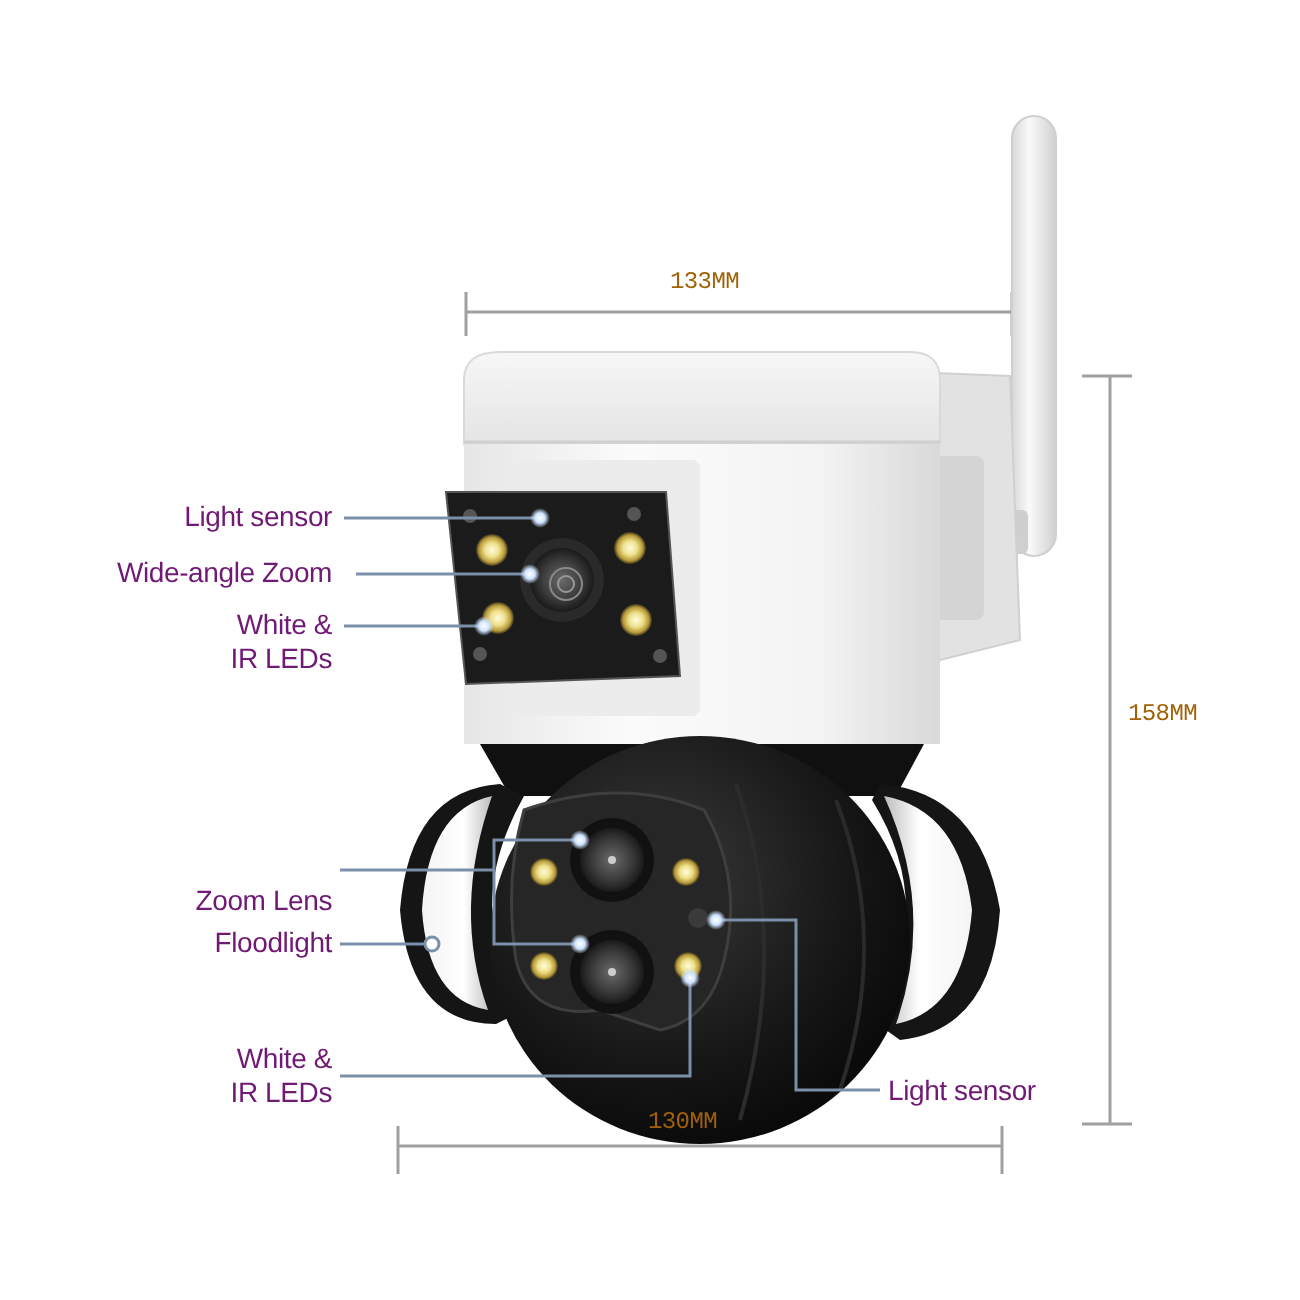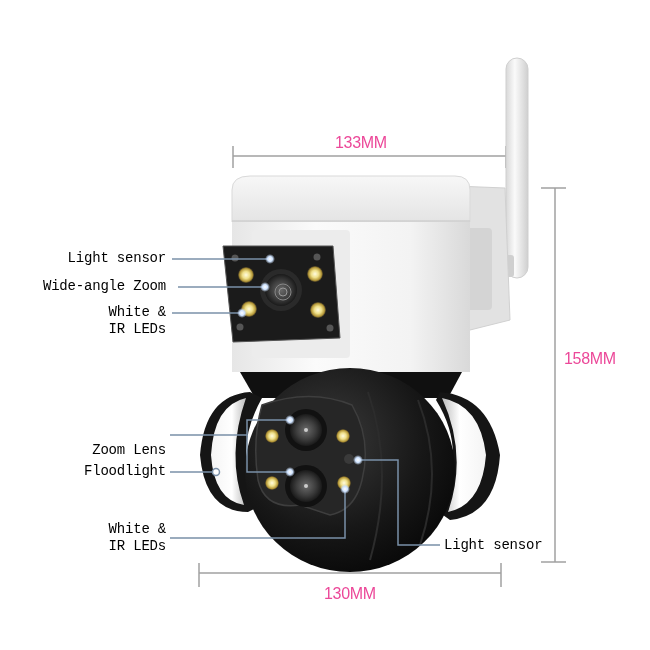--- a/index.html
+++ b/index.html
@@ -1,20 +1,20 @@
 <!DOCTYPE html>
 <html><head>
 <meta charset="utf-8">
 <style>
   html, body { margin:0; padding:0; background:#ffffff; }
   body { width:650px; height:650px; position:relative; overflow:hidden;
          font-family:"Liberation Sans", sans-serif; }
-  .label { position:absolute; font-family:Liberation Mono, monospace; font-size:14px; color:#000000;
+  .label { position:absolute; font-family:Liberation Sans, sans-serif; font-size:14px; color:#701a75;
            text-align:right; line-height:17px; letter-spacing:-0.2px; }
-  .dim { position:absolute; font-family:Liberation Sans, sans-serif; font-size:16px; color:#ec4899; letter-spacing:-0.3px; }
+  .dim { position:absolute; font-family:Liberation Mono, monospace; font-size:12px; color:#a16207; letter-spacing:-0.3px; }
   svg { position:absolute; left:0; top:0; }
 </style>
 </head>
 <body>
 
 <svg width="650" height="650" viewBox="0 0 650 650">
   <defs>
     <linearGradient id="whiteBody" x1="0" x2="1" y1="0" y2="0">
       <stop offset="0" stop-color="#e6e6e6"></stop>
       <stop offset="0.35" stop-color="#fbfbfb"></stop>
@@ -157,21 +157,21 @@
     <circle cx="290" cy="420" r="5" fill="url(#glow)"></circle>
     <circle cx="290" cy="472" r="5" fill="url(#glow)"></circle>
     <circle cx="345" cy="489" r="5" fill="url(#glow)"></circle>
     <circle cx="358" cy="460" r="5" fill="url(#glow)"></circle>
     <circle cx="216" cy="472" r="3.5" fill="#fff" stroke="#7a90a8" stroke-width="1.5"></circle>
   </g>
 </svg>
 
 <div class="dim" style="left:335px; top:134px;">133MM</div>
 <div class="dim" style="left:564px; top:350px;">158MM</div>
-<div class="dim" style="left:324px; top:585px;text-align:center;">130MM</div>
+<div class="dim" style="left:324px; top:554px;text-align:center;">130MM</div>
 
 <div class="label" style="right:484px; top:250px;">Light sensor</div>
 <div class="label" style="right:484px; top:278px;">Wide-angle Zoom</div>
 <div class="label" style="right:484px; top:304px;">
   <div>White &amp;</div>
   <div>IR LEDs</div>
 </div>
 
 <div class="label" style="right:484px; top:426px;margin-top:16px;">Zoom Lens</div>
 <div class="label" style="right:484px; top:463px;">Floodlight</div>

